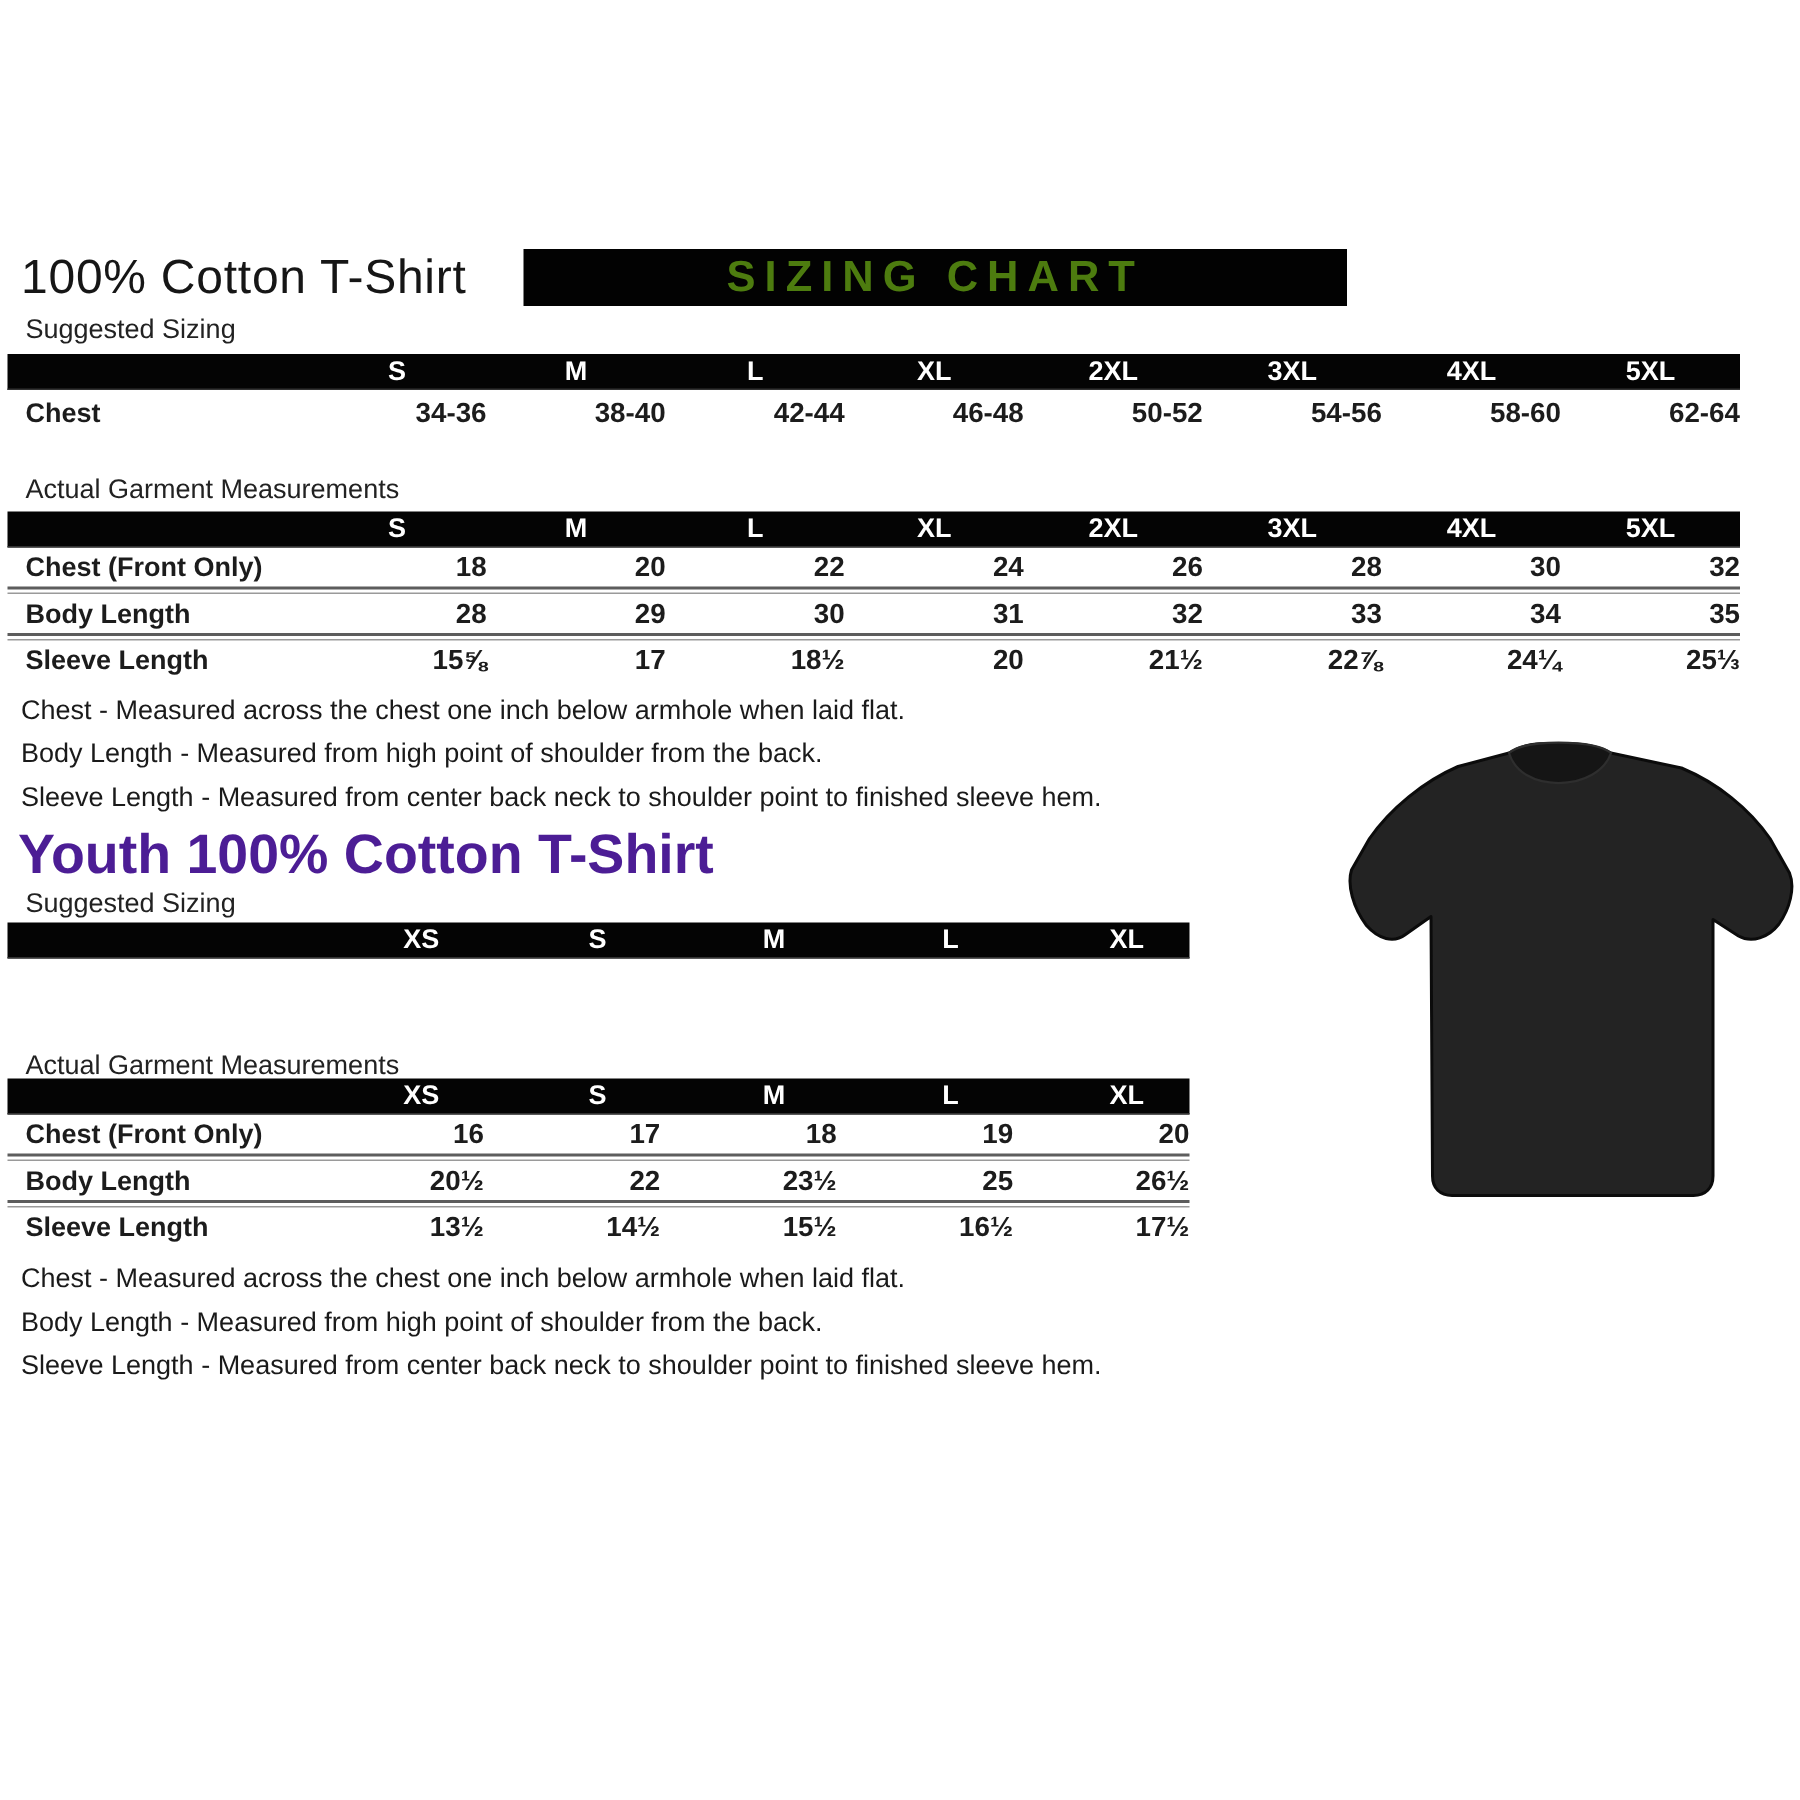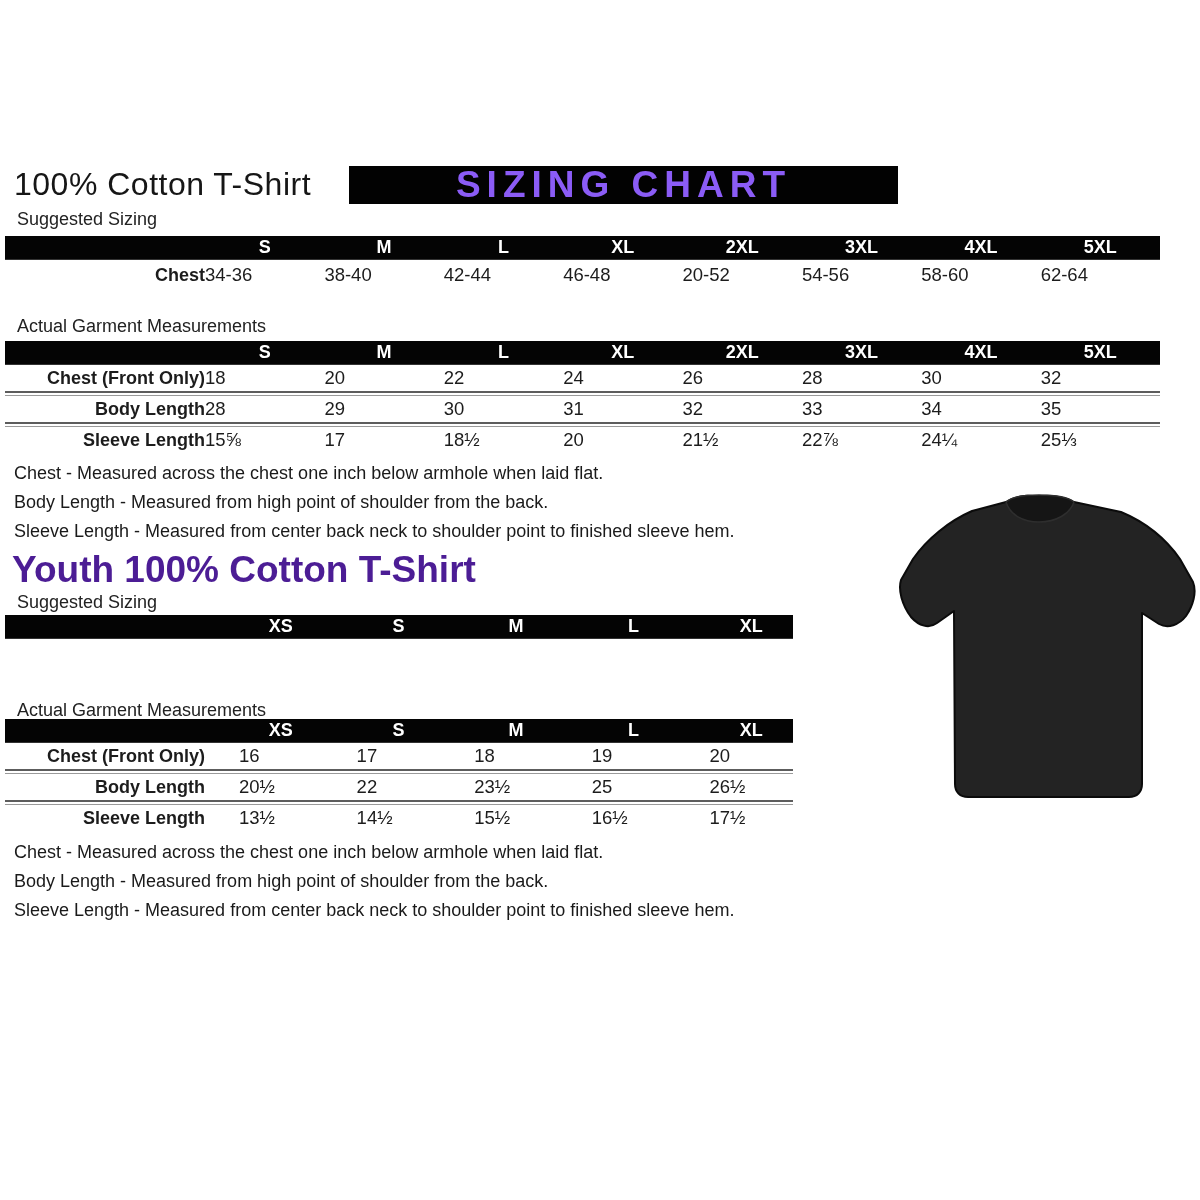--- a/index.html
+++ b/index.html
@@ -9,39 +9,39 @@
     position:relative;overflow:hidden;
   }
   .abs{position:absolute;}
   .title{
     left:14px;top:166px;font-size:32px;font-weight:400;letter-spacing:0.5px;color:#161616;
   }
   .banner{
     left:349px;top:166px;width:549px;height:38px;background:#020202;
     display:flex;align-items:center;justify-content:center;
   }
-  .banner span{color:#8b5cf6;font-weight:700;font-size:37px;letter-spacing:6px;}
+  .banner span{color:#4d7c0f;font-weight:700;font-size:29px;letter-spacing:6px;}
   .section-label{left:17px;font-size:18px;color:#222;}
   .youth-title{left:12px;top:549px;font-size:37px;font-weight:700;color:#4c1d95;}
   .tbl{left:5px;}
   .tbl.adult{width:1155px;}
   .tbl.youth{width:788px;}
   .grid8{display:grid;grid-template-columns:200px repeat(8,1fr);}
   .grid5{display:grid;grid-template-columns:200px repeat(5,1fr);gap:34px;}
   .thead{
     background:#040404;height:23px;align-items:center;
     color:#fff;font-weight:700;font-size:18px;
     border-bottom:1px solid #333;
   }
   .th{text-align:center;line-height:23px;}
   .trow{align-items:center;font-size:18.5px;color:#1c1c1c;}
   .trow.tall{height:30px;}
   .trow.mid{height:26px;}
-  .td{text-align:left;}
-  .td.label{text-align:right;padding-left:12px;font-weight:700;font-size:18px;white-space:nowrap;}
+  .td{text-align:right;font-weight:bold;}
+  .td.label{text-align:left;padding-left:12px;font-weight:700;font-size:18px;white-space:nowrap;}
   .td.label .suffix{font-weight:700;}
   .sep{height:2px;border-top:2px solid #5d5d5d;border-bottom:1px solid #9a9a9a;}
   .notes{left:14px;font-size:18px;line-height:29px;color:#1a1a1a;}
   .tshirt{left:898px;top:494px;}
 </style>
 </head>
 <body>
 
 <div class="abs title">100% Cotton T-Shirt</div>
 
@@ -62,21 +62,21 @@
     <div class="th">3XL</div>
     <div class="th">4XL</div>
     <div class="th">5XL</div>
   </div>
   <div class="trow tall grid8">
     <div class="td label"><span>Chest</span><span class="suffix"></span></div>
     <div class="td">34-36</div>
     <div class="td">38-40</div>
     <div class="td">42-44</div>
     <div class="td">46-48</div>
-    <div class="td">20-52</div>
+    <div class="td">50-52</div>
     <div class="td">54-56</div>
     <div class="td">58-60</div>
     <div class="td">62-64</div>
   </div>
 </div>
 
 <div class="abs section-label" style="top:316px">Actual Garment Measurements</div>
 
 <div class="abs tbl adult" style="top:341px">
   <div class="thead grid8">

